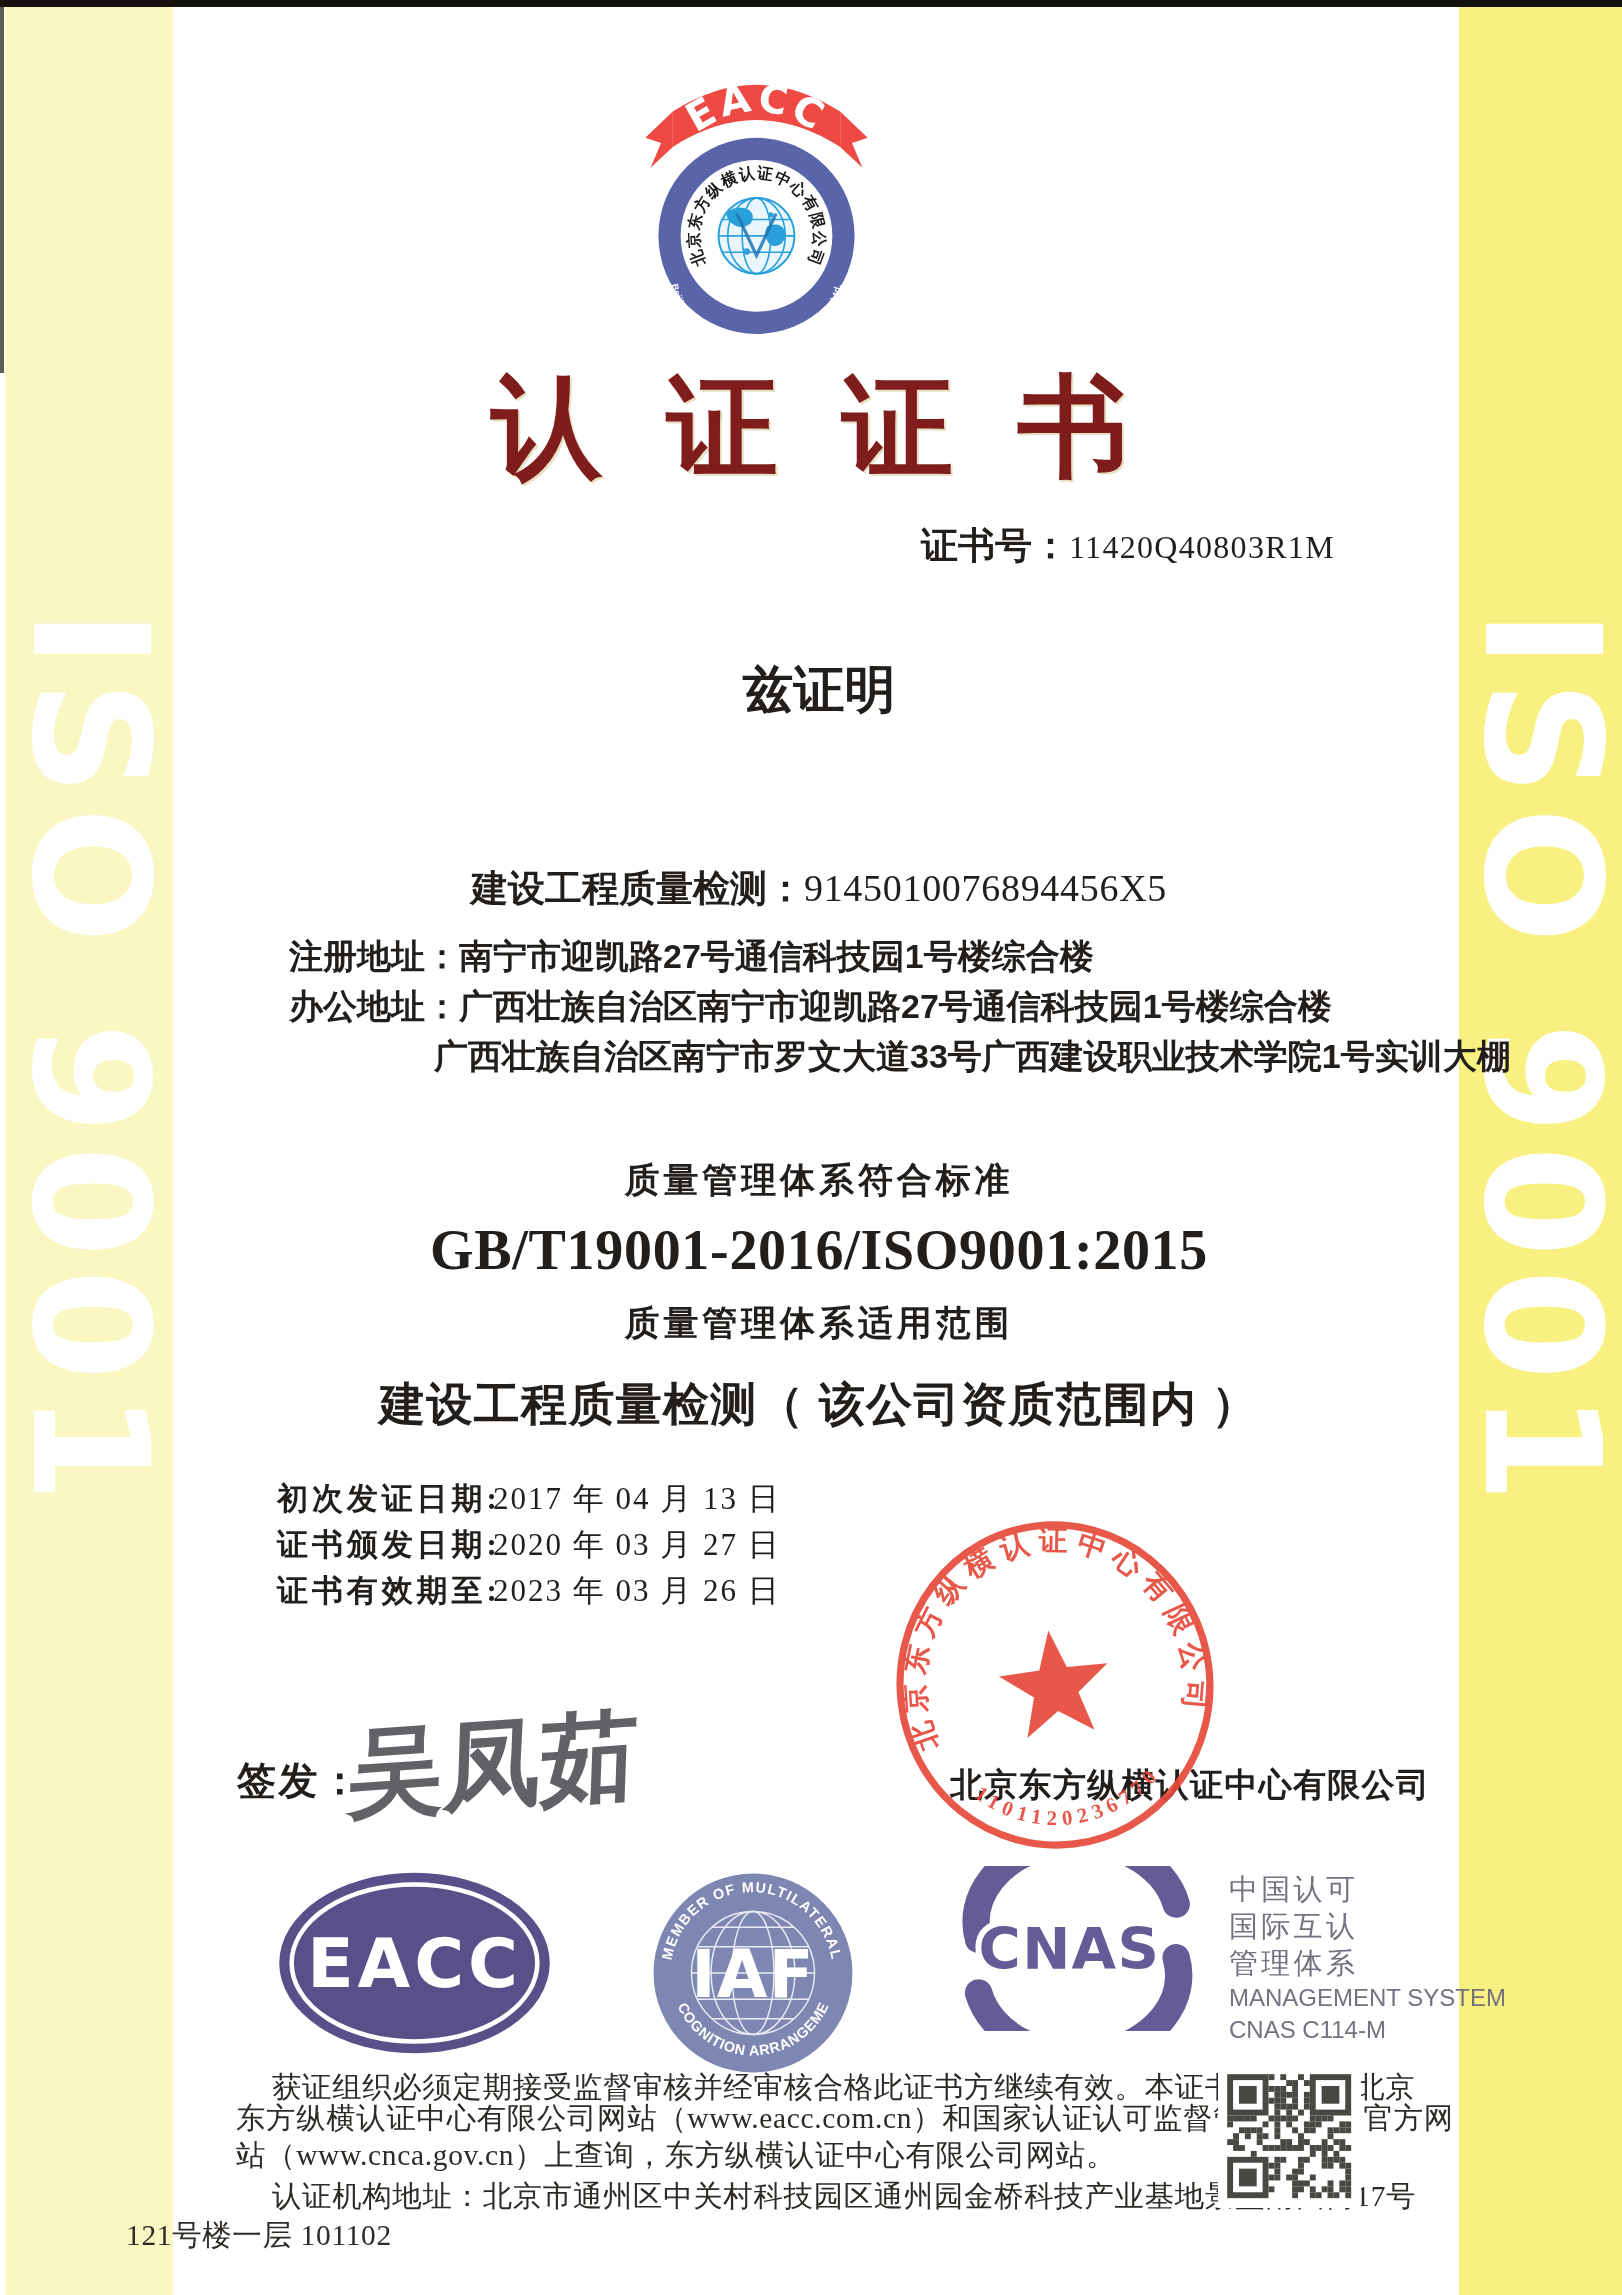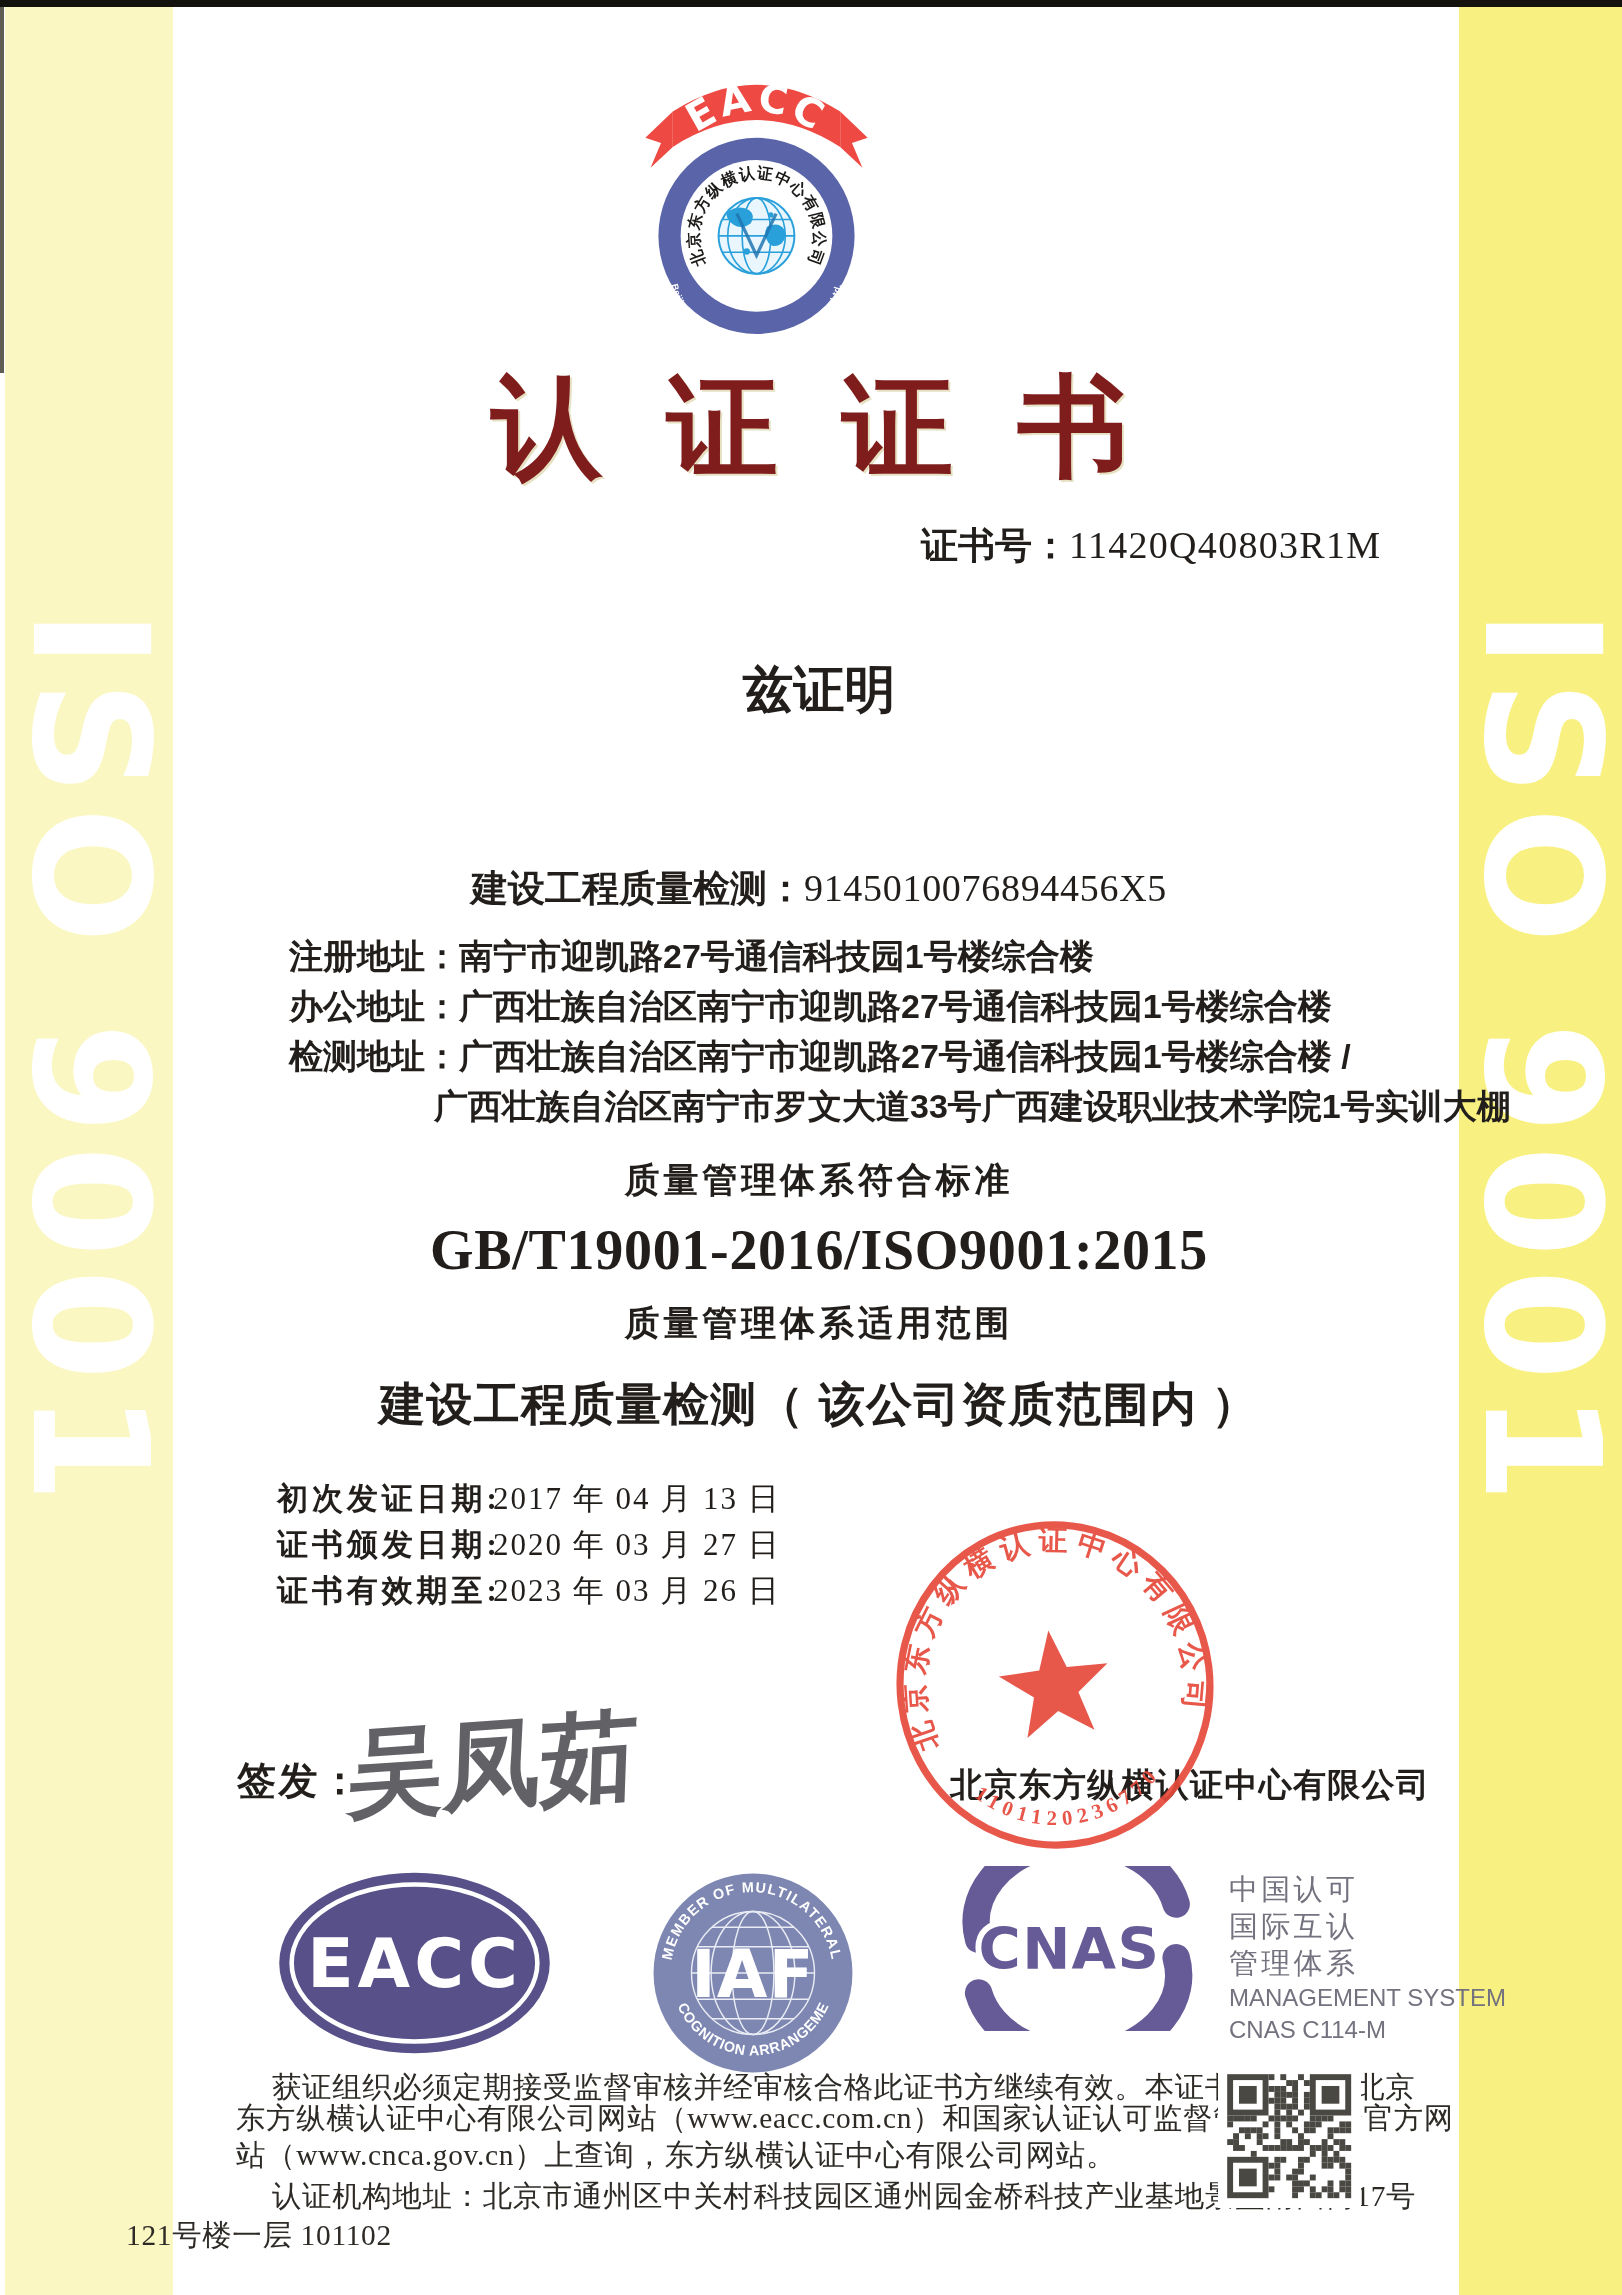--- a/index.html
+++ b/index.html
@@ -12,21 +12,21 @@
   .band{top:6.5px;height:2289px;}
   .band-left{left:5.2px;width:168px;background:#faf7c3;}
   .band-right{left:1459px;width:164px;background:#f8f182;}
   .iso-vert{position:absolute;top:602px;left:50%;transform:translateX(-50%);
             writing-mode:vertical-rl;font-weight:bold;font-size:160px;letter-spacing:11.8px;
             color:#ffffff;font-family:"DejaVu Sans","Liberation Sans",sans-serif;white-space:nowrap;}
   .title{top:353px;font-size:111px;font-weight:bold;color:#7f1d1d;letter-spacing:18.3px;
          text-shadow:2px 2px 0 rgba(186,168,84,.35);font-family:"Liberation Serif",serif;}
   .certno{left:921px;top:521px;white-space:nowrap;font-family:"Liberation Serif",serif;}
   .certno .lbl{font-weight:bold;font-size:37px;}
-  .certno .val{font-size:38px;letter-spacing:1.3px;}
+  .certno .val{font-size:32px;letter-spacing:1.3px;}
   .intro{top:656px;font-size:51px;font-weight:bold;}
   .company{top:747px;font-size:67px;font-weight:bold;letter-spacing:2.6px;}
   .credit{top:864px;}
   .credit .lbl{font-weight:bold;font-size:37px;}
   .credit .val{font-family:"Liberation Serif",serif;font-size:38px;letter-spacing:0.7px;}
   .addr{left:289px;top:931px;font-size:34px;font-weight:bold;line-height:50px;white-space:nowrap;}
   .addr .cont{padding-left:145px;}
   .stdcap{top:1157px;font-size:35px;font-weight:bold;letter-spacing:3.9px;}
   .standard{top:1218px;font-size:56px;font-weight:bold;font-family:"Liberation Serif",serif;letter-spacing:0.7px;}
   .scopecap{top:1300px;font-size:35px;font-weight:bold;letter-spacing:3.9px;}
@@ -110,21 +110,20 @@
   </div>
 
   <div class="centerline intro">兹证明</div>
   <div class="centerline credit">
     <span class="lbl">建设工程质量检测：</span><span class="val">9145010076894456X5</span>
   </div>
 
   <div class="abs addr">
     <div><span>注册地址：</span><span>南宁市迎凯路27号通信科技园1号楼综合楼</span></div>
     <div><span>办公地址：</span><span>广西壮族自治区南宁市迎凯路27号通信科技园1号楼综合楼</span></div>
-    <div><span>检测地址：</span><span>广西壮族自治区南宁市迎凯路27号通信科技园1号楼综合楼 /</span></div>
     <div class="cont"><span>广西壮族自治区南宁市罗文大道33号广西建设职业技术学院1号实训大棚</span></div>
   </div>
 
   <div class="centerline stdcap">质量管理体系符合标准</div>
   <div class="centerline standard">GB/T19001-2016/ISO9001:2015</div>
   <div class="centerline scopecap">质量管理体系适用范围</div>
   <div class="centerline scope">建设工程质量检测（ 该公司资质范围内 ）</div>
 
   <div class="abs dates">
     <div class="row"><span class="lbl">初次发证日期:</span><span class="val">2017 年 04 月 13 日</span></div>

